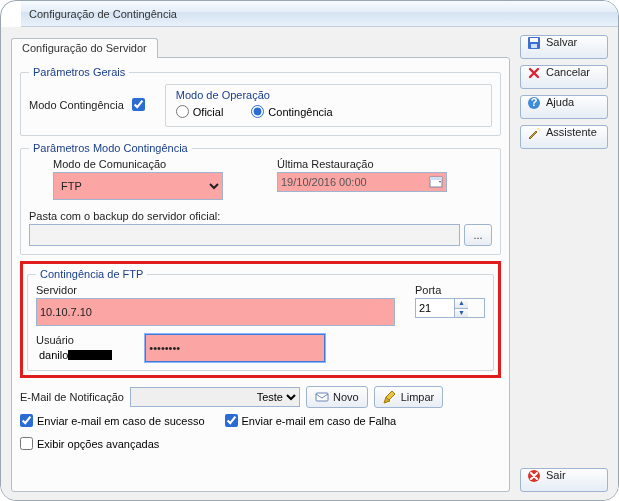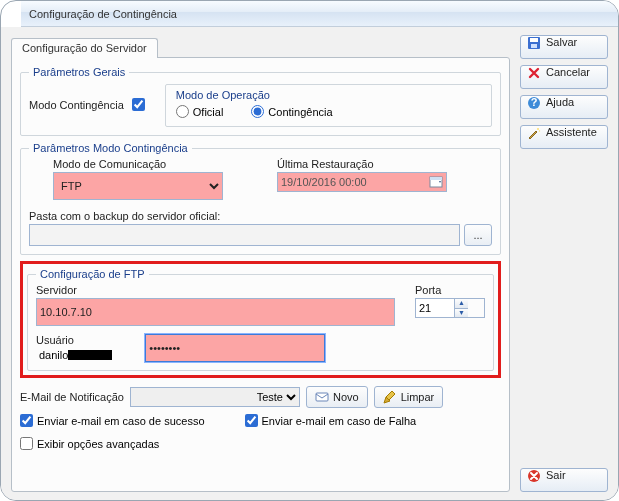--- a/index.html
+++ b/index.html
@@ -152,21 +152,21 @@
   .email-row { display:flex; align-items:center; gap:6px; margin-top:8px; flex-wrap:wrap;}
   select.teste { width:170px; height:20px; border:1px solid #9fb4d1;text-align:right; }
   .btn-small {
     height:22px;
     border:1px solid #9fb4d1;
     border-radius:3px;
     background:linear-gradient(#fdfdfd,#e9eef4);
     display:inline-flex; align-items:center; gap:4px;
     padding:0 8px; cursor:default; color:#222;
   }
-  .chk-row { display:flex; gap:40px; margin-top:6px; }
+  .chk-row { display:flex; gap:20px; margin-top:6px; }
   .chk { display:flex; align-items:center; gap:4px; }
 
   
   .side-btn {
     height:24px;
     border:1px solid #9fb4d1;
     border-radius:3px;
     background:linear-gradient(#fdfdfd,#e6edf5);
     display:flex; align-items:flex-start; gap:5px;
     padding:0 6px; cursor:default; color:#222;
@@ -245,21 +245,21 @@
               <input class="pasta-input" readonly="" style="flex: 1 1 0%;" value="">
               <div class="pasta-btn">
                 <span>...</span>
               </div>
             </div>
           </div>
         </fieldset>
 
         <div class="ftp-wrap">
           <fieldset class="group">
-            <legend>Configuração de FTP</legend>
+            <legend>Contingência de FTP</legend>
 
             <div class="ftp-grid">
               <div class="ftp-col wide">
                 <span class="lbl">Servidor</span>
                 <input class="textin server-in" value="10.10.7.10" style="">
               </div>
               <div class="ftp-col narrow">
                 <span class="lbl">Porta</span>
                 <div class="spin">
                   <input value="21" style="">

